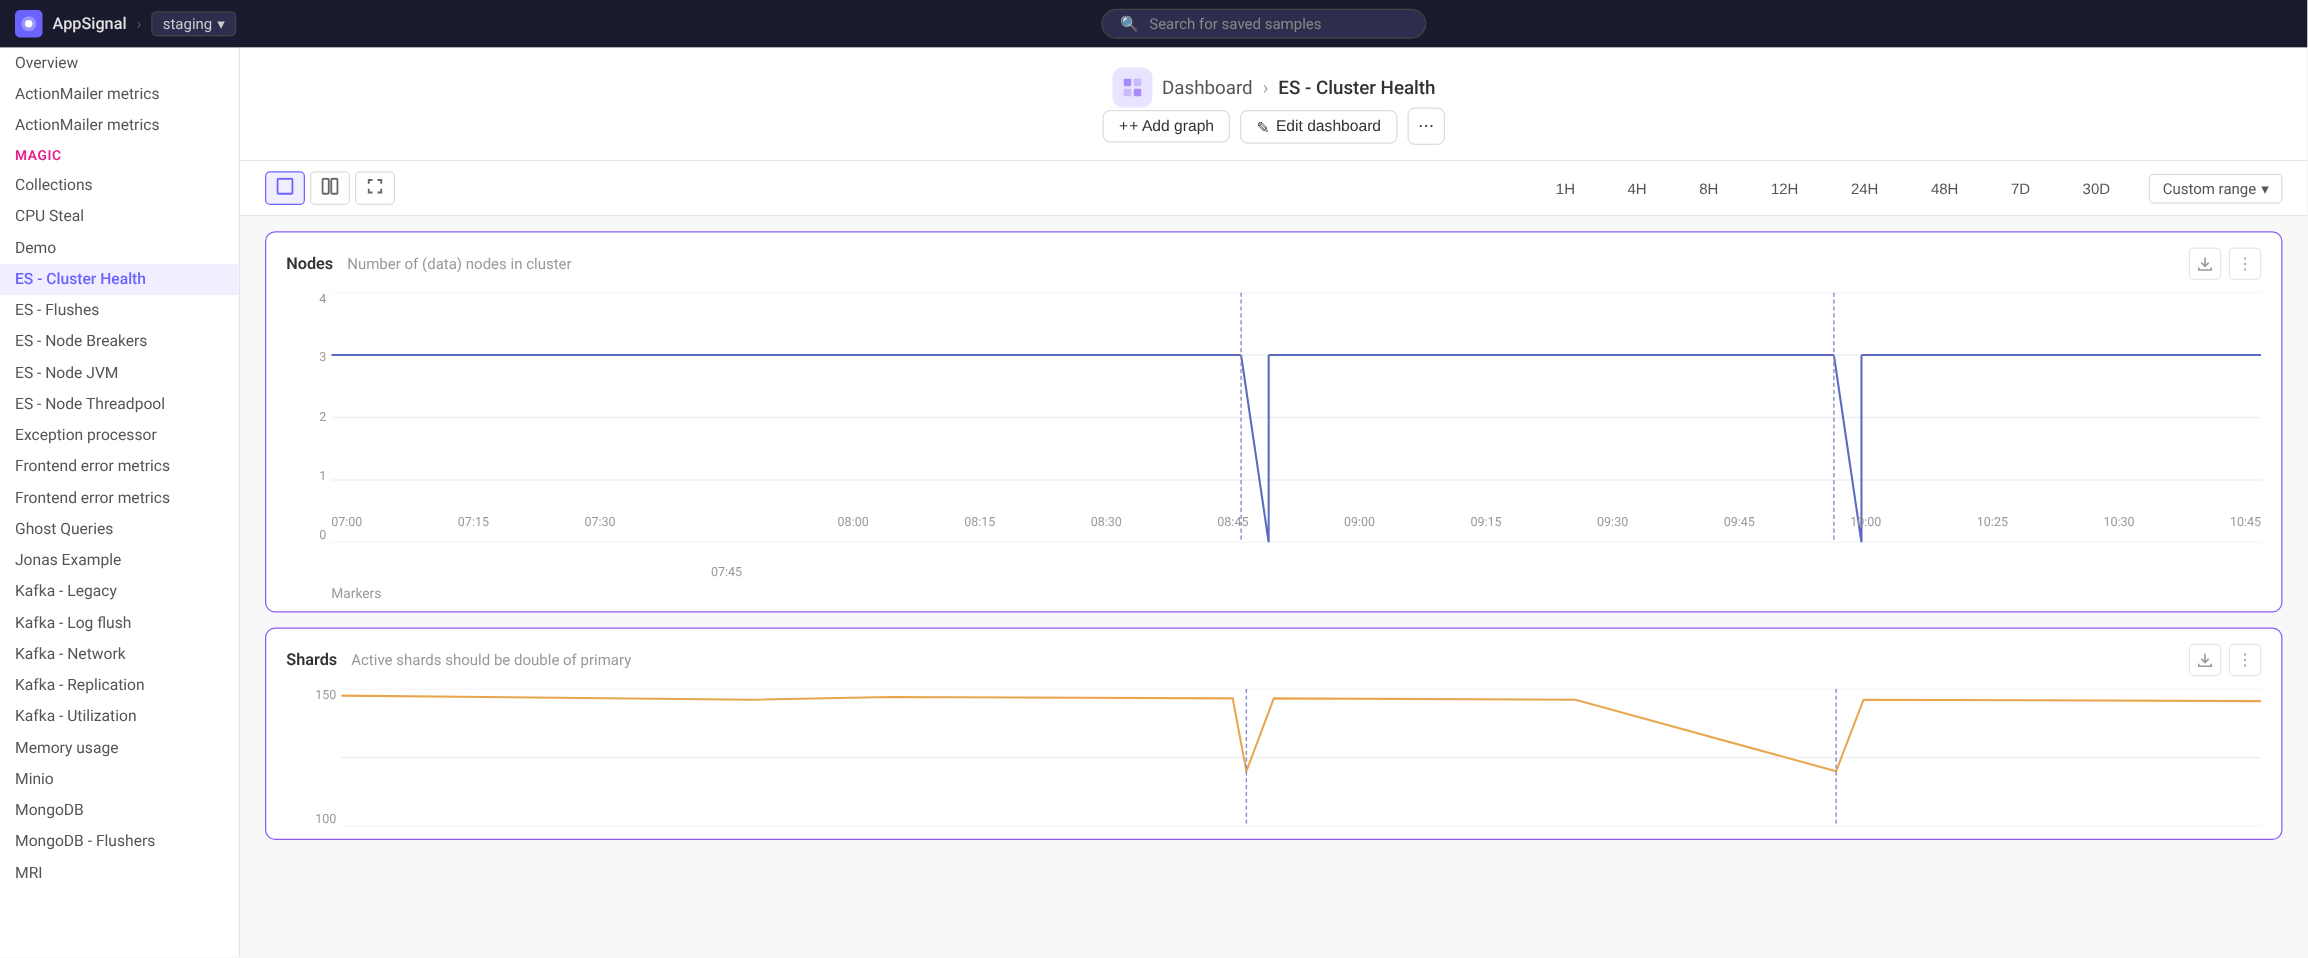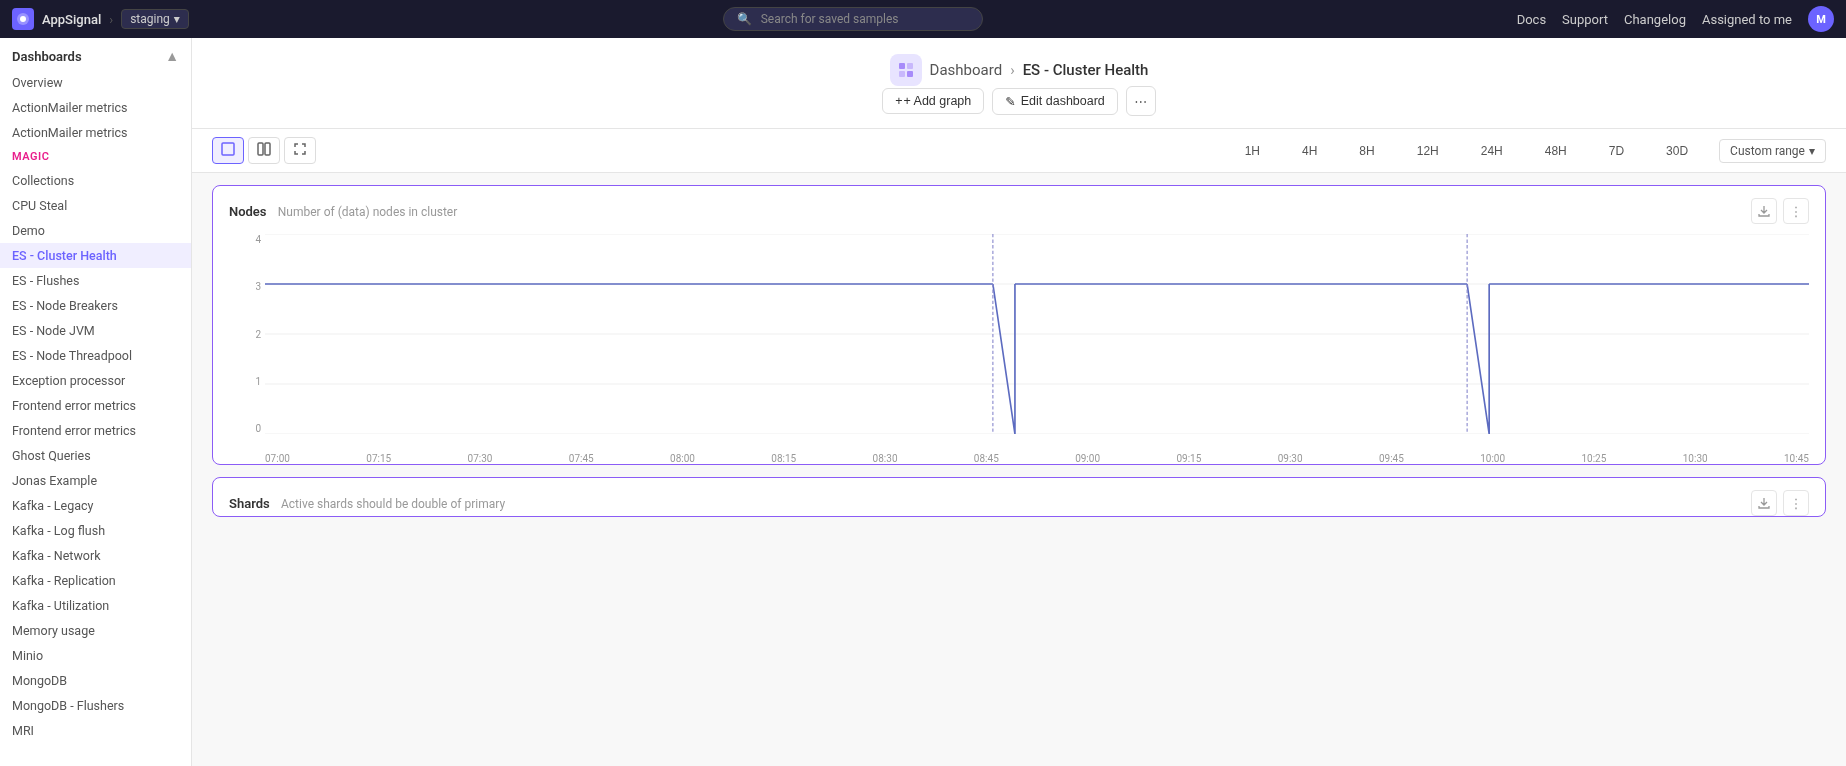--- a/index.html
+++ b/index.html
@@ -88,36 +88,25 @@
       <span>staging</span>
       <span>▾</span>
     </div>
   </div>
   <div class="topnav-center">
     <div class="search-bar">
       <span>🔍</span>
       <span style="color:#888;font-size:12px;">Search for saved samples</span>
     </div>
   </div>
-  <div class="topnav-right">
-    <a>Docs</a>
-    <a>Support</a>
-    <a>Changelog</a>
-    <a>Assigned to me</a>
-    <div class="topnav-avatar">M</div>
-  </div>
 </div>
 
 <div class="main-layout">
 
   <div class="sidebar">
-    <div class="sidebar-section-header">
-      <span class="sidebar-section-title">Dashboards</span>
-      <span class="sidebar-collapse-btn">▲</span>
-    </div>
     <div class="sidebar-item">Overview</div>
     <div class="sidebar-item">ActionMailer metrics</div>
     <div class="sidebar-item">ActionMailer metrics</div>
     <div class="sidebar-item magic">MAGIC</div>
     <div class="sidebar-item">Collections</div>
     <div class="sidebar-item">CPU Steal</div>
     <div class="sidebar-item">Demo</div>
     <div class="sidebar-item active">ES - Cluster Health</div>
     <div class="sidebar-item">ES - Flushes</div>
     <div class="sidebar-item">ES - Node Breakers</div>
@@ -252,50 +241,72 @@
             <polyline points="1110,45 1400,45" stroke="#5c6bc0" stroke-width="1.5" fill="none"></polyline>
 
             <line x1="660" y1="0" x2="660" y2="180" stroke="#8888cc" stroke-width="1" stroke-dasharray="3,2"></line>
             <line x1="1090" y1="0" x2="1090" y2="180" stroke="#8888cc" stroke-width="1" stroke-dasharray="3,2"></line>
           </svg>
 
           <div style="position:absolute; bottom:0; left:52px; right:16px; display:flex; justify-content:space-between;">
             <span style="font-size:10px;color:#999;">07:00</span>
             <span style="font-size:10px;color:#999;">07:15</span>
             <span style="font-size:10px;color:#999;">07:30</span>
-            <span style="font-size:10px;color:#999;">07:45</span>
+            <span style="font-size:10px;color:#999;margin-top:40px;">07:45</span>
             <span style="font-size:10px;color:#999;">08:00</span>
             <span style="font-size:10px;color:#999;">08:15</span>
             <span style="font-size:10px;color:#999;">08:30</span>
             <span style="font-size:10px;color:#999;">08:45</span>
             <span style="font-size:10px;color:#999;">09:00</span>
             <span style="font-size:10px;color:#999;">09:15</span>
             <span style="font-size:10px;color:#999;">09:30</span>
             <span style="font-size:10px;color:#999;">09:45</span>
             <span style="font-size:10px;color:#999;">10:00</span>
             <span style="font-size:10px;color:#999;">10:25</span>
             <span style="font-size:10px;color:#999;">10:30</span>
             <span style="font-size:10px;color:#999;">10:45</span>
           </div>
         </div>
+        <div style="padding: 4px 16px 8px 52px; font-size:11px; color:#999;">
+          <span>Markers</span>
+        </div>
       </div>
 
       <div class="chart-card" style="margin-bottom:12px;">
         <div class="chart-header">
           <div>
             <span class="chart-title">Shards</span>
             <span class="chart-subtitle">Active shards should be double of primary</span>
           </div>
           <div class="chart-actions">
             <div class="chart-action-btn">
               <svg width="12" height="12" viewBox="0 0 12 12">
                   <path d="M1 9v2h10V9M6 1v7M3 5l3 3 3-3" stroke="#999" stroke-width="1.3" fill="none"></path>
                 </svg>
             </div>
             <div class="chart-action-btn">⋮</div>
           </div>
         </div>
 
+        <div style="position:relative; padding: 10px 16px 0 16px; height: 130px;">
+
+          <div style="position:absolute; left:16px; top:10px; bottom:10px; width:40px; display:flex; flex-direction:column; justify-content:space-between; align-items:flex-end;">
+            <span style="font-size:10px;color:#999;">150</span>
+            <span style="font-size:10px;color:#999;">100</span>
+          </div>
+
+          <svg style="position:absolute; left:60px; right:16px; top:10px; bottom:10px; width:calc(100% - 76px); height:calc(100% - 20px);" viewBox="0 0 1400 100" preserveAspectRatio="none">
+
+            <line x1="0" y1="0" x2="1400" y2="0" stroke="#f0f0f0" stroke-width="1"></line>
+            <line x1="0" y1="50" x2="1400" y2="50" stroke="#f0f0f0" stroke-width="1"></line>
+            <line x1="0" y1="100" x2="1400" y2="100" stroke="#f0f0f0" stroke-width="1"></line>
+
+            <polyline points="0,5 300,8 400,6 650,7 660,60 680,7 900,8 1090,60 1110,8 1400,9" stroke="#e8a74e" stroke-width="1.5" fill="none"></polyline>
+
+            <line x1="660" y1="0" x2="660" y2="100" stroke="#8888cc" stroke-width="1" stroke-dasharray="3,2"></line>
+            <line x1="1090" y1="0" x2="1090" y2="100" stroke="#8888cc" stroke-width="1" stroke-dasharray="3,2"></line>
+          </svg>
+        </div>
       </div>
 
     </div>
   </div>
 </div>
 
 </body></html>

